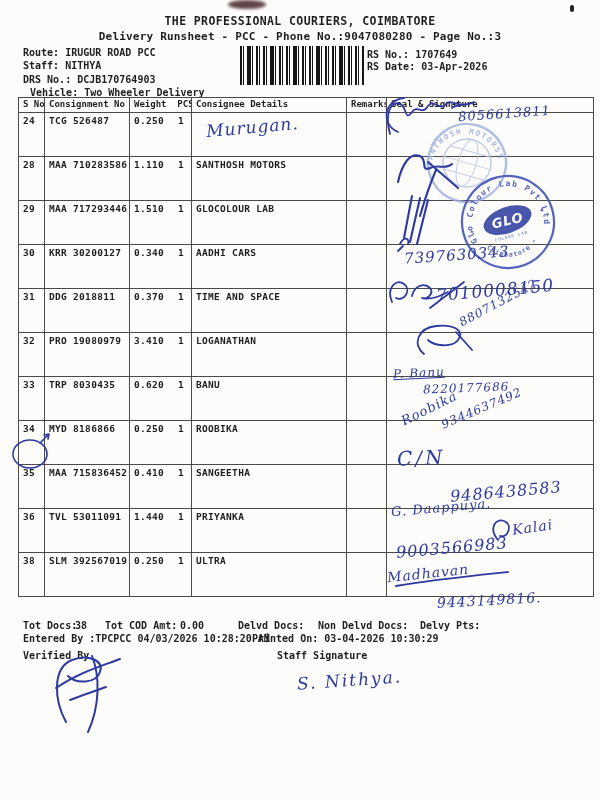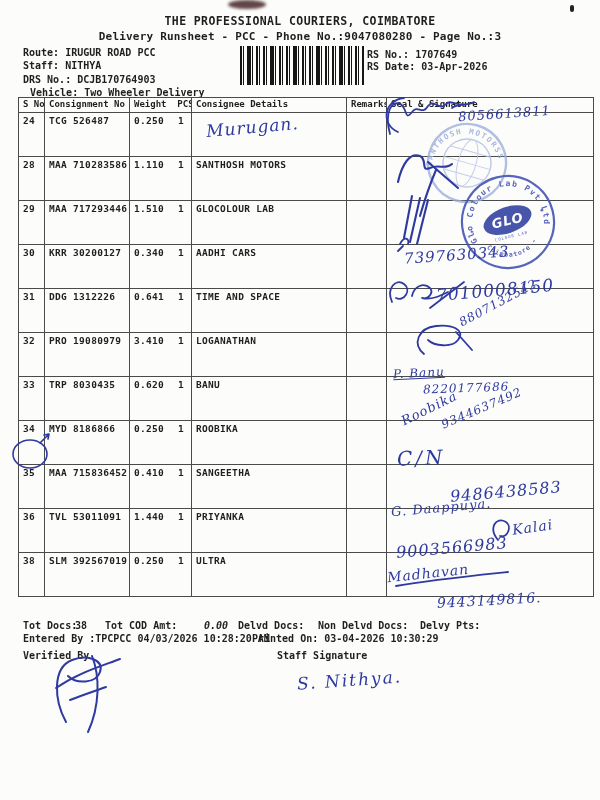--- a/index.html
+++ b/index.html
@@ -132,22 +132,22 @@
         <tr>
           <td>30</td>
           <td>KRR 30200127</td>
           <td class="wcell"><span>0.340</span><span class="pcs-span">1</span></td>
           <td>AADHI CARS</td>
           <td></td>
           <td></td>
         </tr>
         <tr>
           <td>31</td>
-          <td>DDG 1312226</td>
-          <td class="wcell"><span>0.641</span><span class="pcs-span">1</span></td>
+          <td>DDG 2018811</td>
+          <td class="wcell"><span>0.370</span><span class="pcs-span">1</span></td>
           <td>TIME AND SPACE</td>
           <td></td>
           <td></td>
         </tr>
         <tr>
           <td>32</td>
           <td>PRO 19080979</td>
           <td class="wcell"><span>3.410</span><span class="pcs-span">1</span></td>
           <td>LOGANATHAN</td>
           <td></td>
@@ -192,21 +192,21 @@
           <td>ULTRA</td>
           <td></td>
           <td></td>
         </tr>
       </tbody>
   </table>
 
   <span class="fline" style="left:23px;top:620px;">Tot Docs:</span>
   <span class="fline" style="left:75px;top:620px;">38</span>
   <span class="fline" style="left:105px;top:620px;">Tot COD Amt:</span>
-  <span class="fline" style="left:204px;top:620px;font-style:italic;">0.00</span>
+  <span class="fline" style="left:180px;top:620px;">0.00</span>
   <span class="fline" style="left:238px;top:620px;text-align:right;">Delvd Docs:</span>
   <span class="fline" style="left:318px;top:620px;">Non Delvd Docs:</span>
   <span class="fline" style="left:420px;top:620px;">Delvy Pts:</span>
   <span class="fline" style="left:23px;top:633px;">Entered By :TPCPCC 04/03/2026 10:28:20 AM</span>
   <span class="fline" style="left:252px;top:633px;">Printed On: 03-04-2026 10:30:29</span>
   <span class="fline" style="left:23px;top:650px;">Verified By</span>
   <span class="fline" style="left:277px;top:650px;">Staff Signature</span>
 
   <svg class="overlay-svg" width="600" height="800" viewBox="0 0 600 800">
     <defs>

